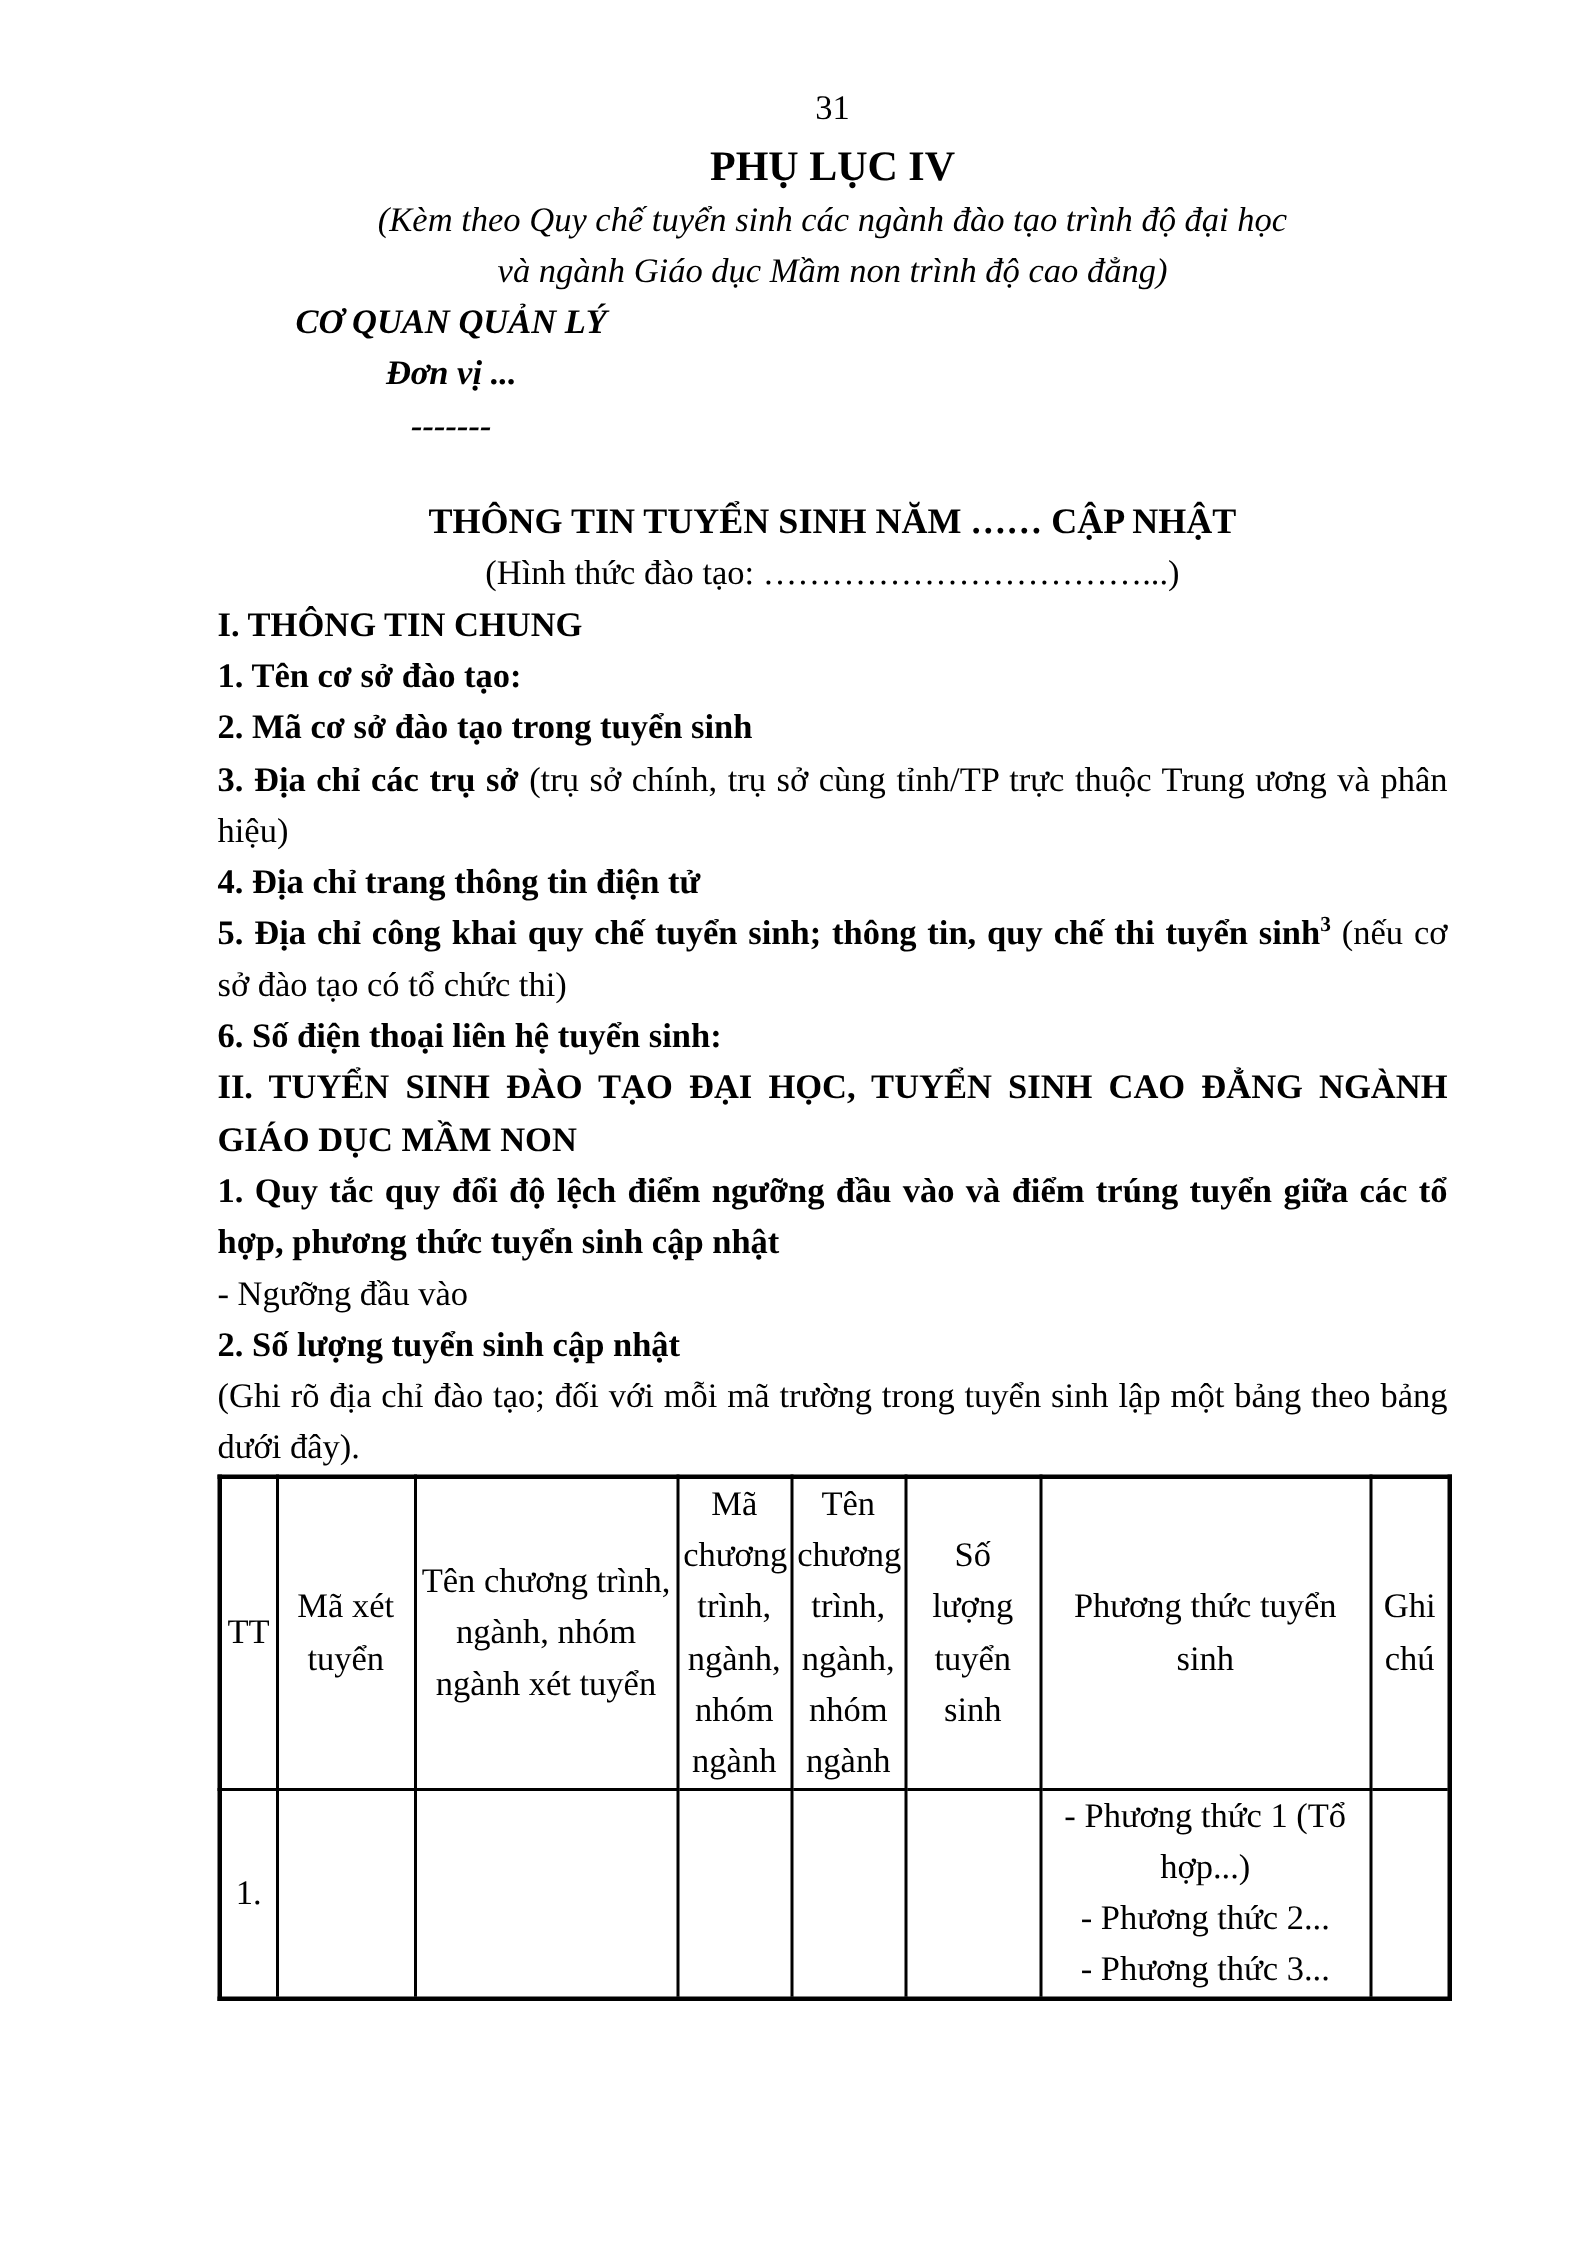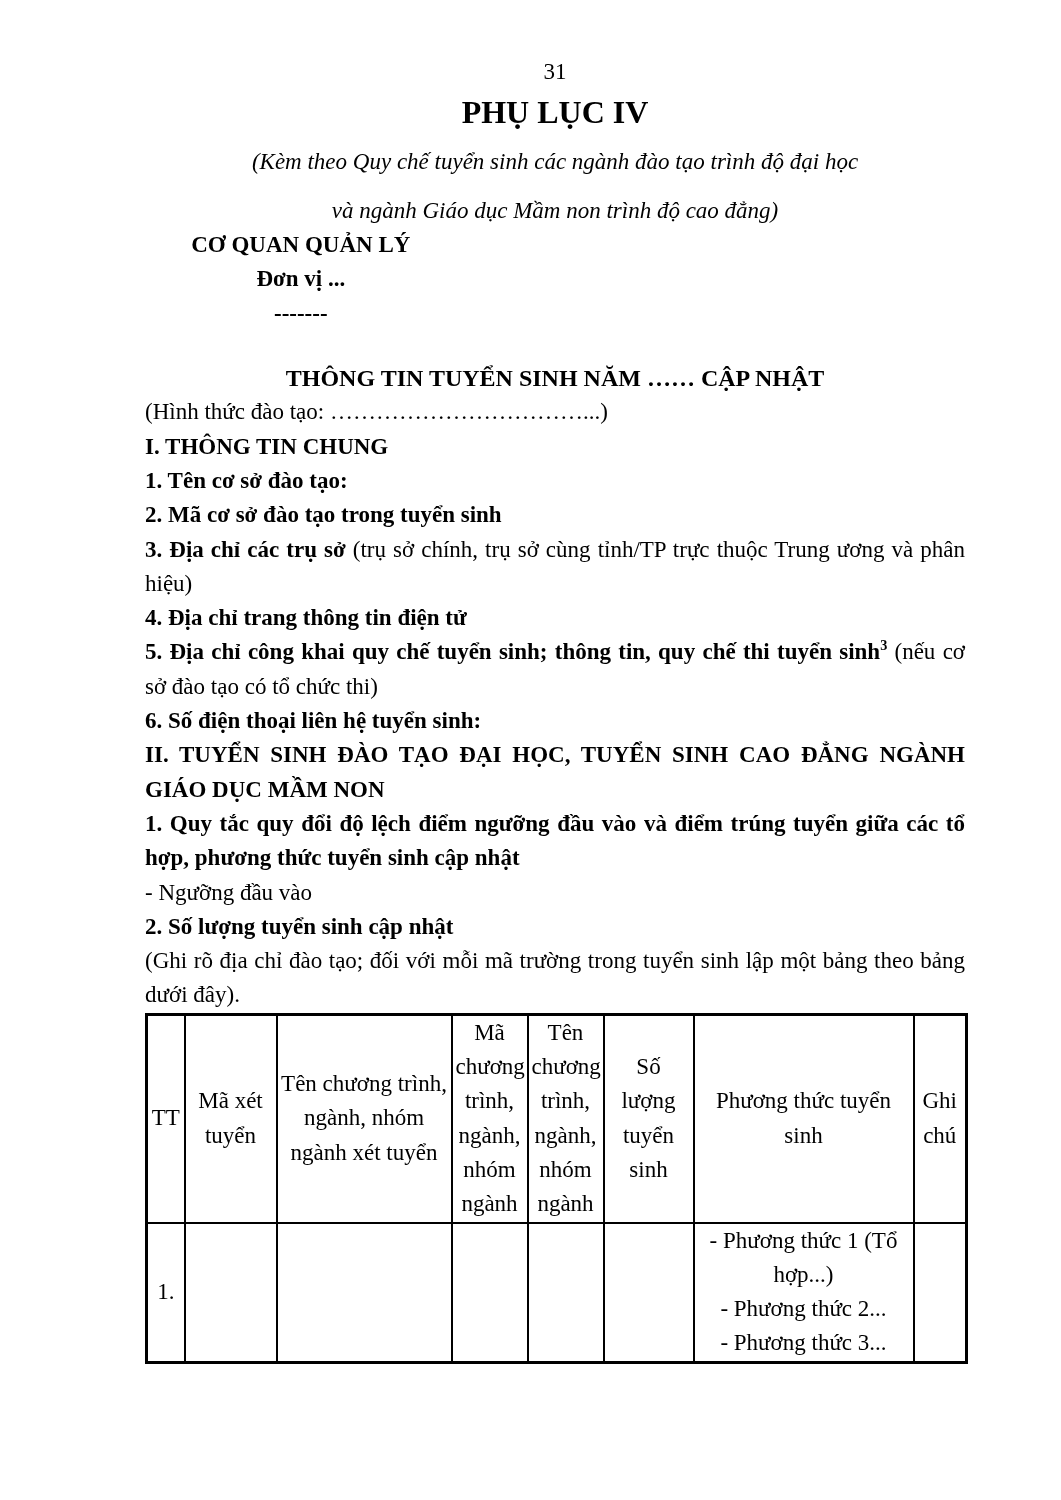--- a/index.html
+++ b/index.html
@@ -25,46 +25,46 @@
     width: 820px;
   }
   .b { font-weight: bold; }
   .page-number {
     margin-top: 55px;
     text-align: center;
   }
   .appendix-title {
     margin-top: 6px;
     font-weight: bold;
-    font-size: 32px;
+    font-size: 28px;
     text-align: center;
   }
   .appendix-subtitle {
     font-weight: bold;
     font-size: 24px;
     text-align: center;
   }
   .appendix-note {
     font-style: italic;
     text-align: center;
-    margin-top: 15px;
   }
   .letterhead {
     display: flex;
     width: 100%;
+    font-style: italic;
   }
   .letterhead-left  { width: 38%; text-align: center; font-weight: bold; }
   .letterhead-right { width: 62%; text-align: center; font-weight: bold; }
   .form-title {
     margin-top: 30px;
     font-weight: bold;
     font-size: 24px;
     text-align: center;
   }
-  .form-subtitle { text-align: left; }
+  .form-subtitle { text-align: center; }
   p { margin: 0; }
   .para { text-align: justify; }
   sup.fnote {
     vertical-align: super;
     font-size: 0.62em;
     line-height: 0;
     font-weight: bold;
   }
   table.admissions {
     border-collapse: collapse;

